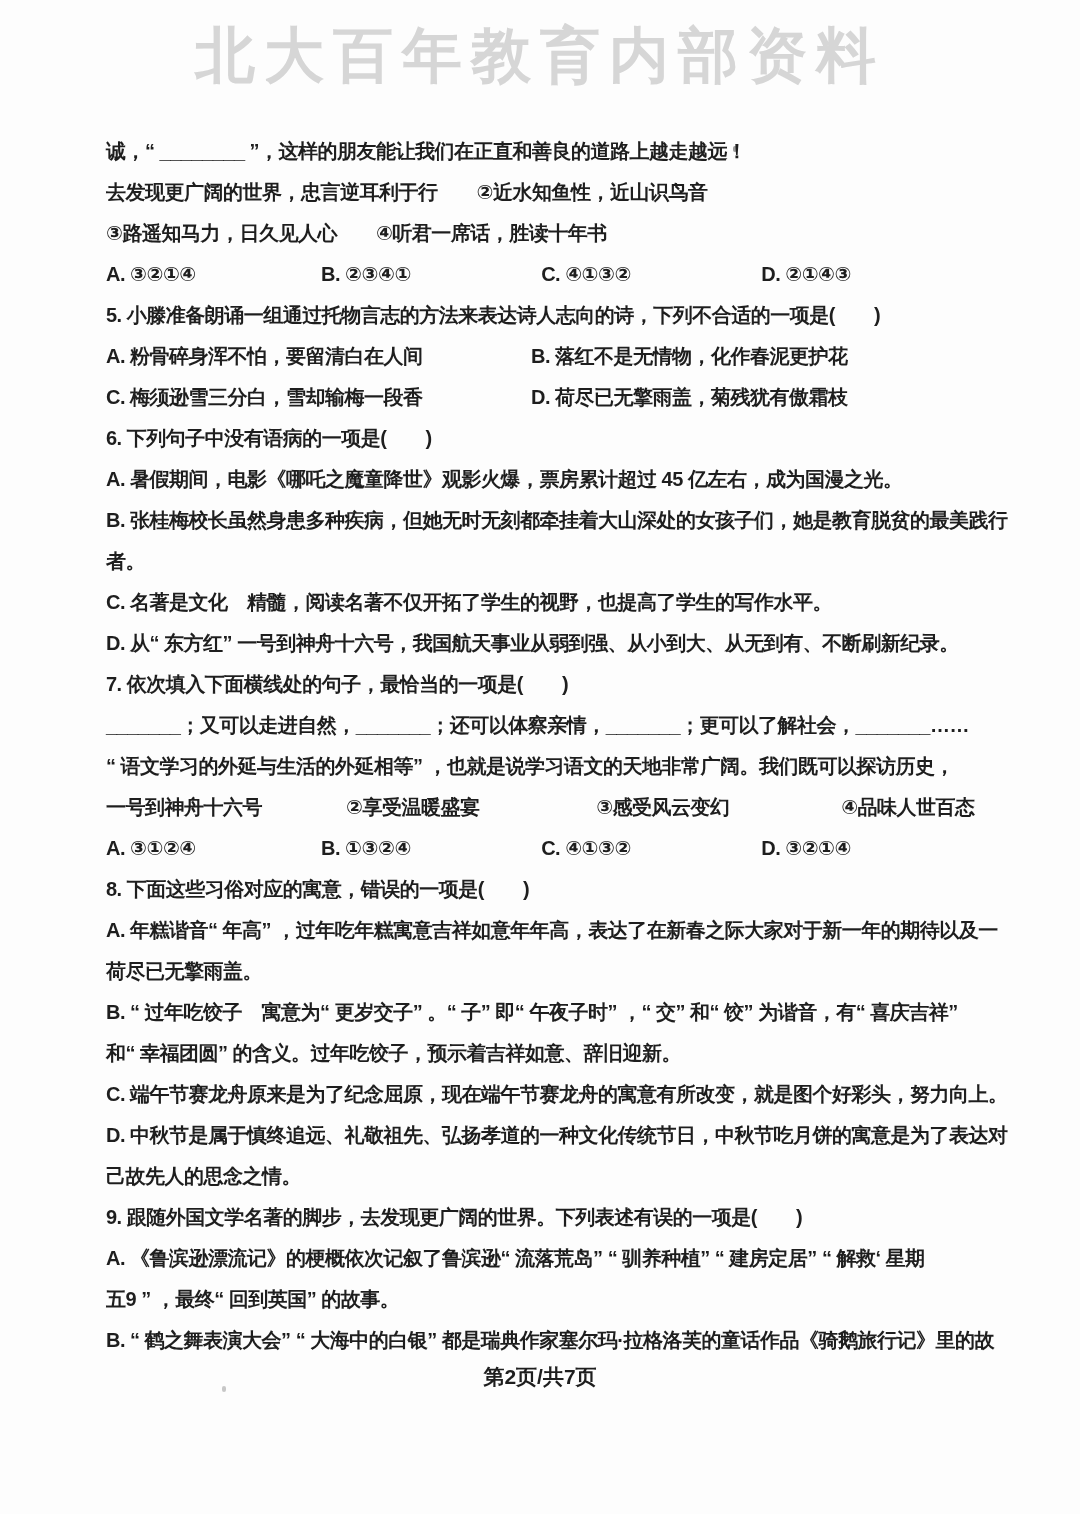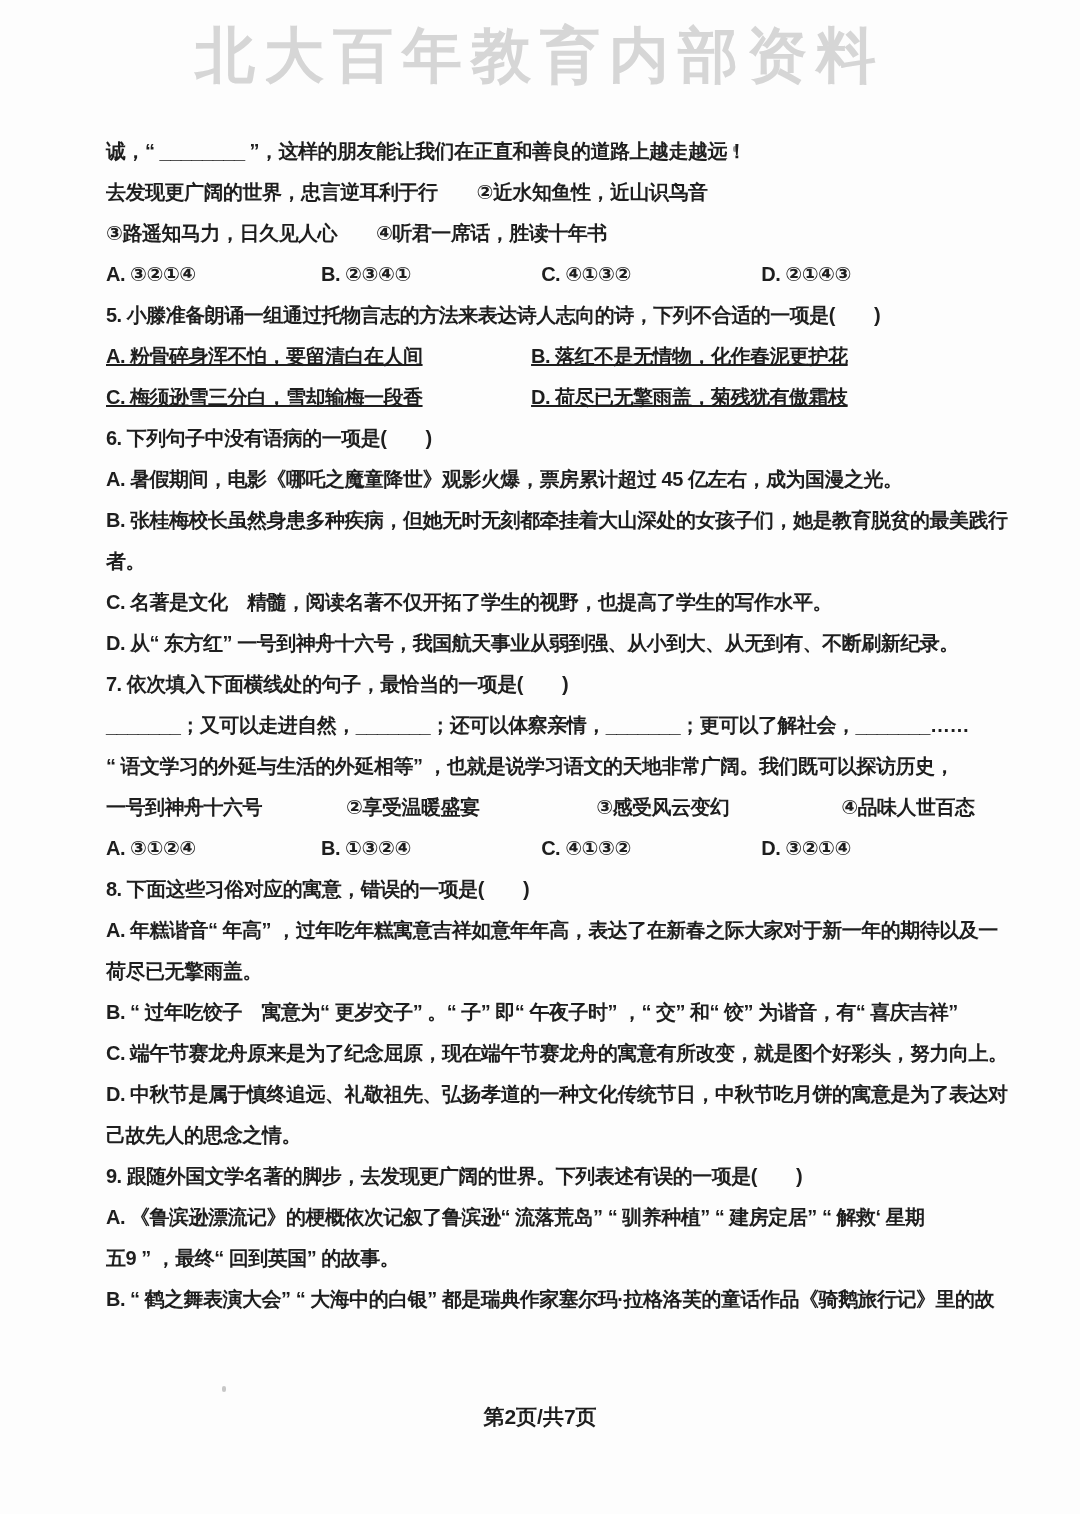--- a/index.html
+++ b/index.html
@@ -47,25 +47,25 @@
   .opts4 > span { display: inline-block; }
   .opts4 > span:nth-child(1) { width: 210px; }
   .opts4 > span:nth-child(2) { width: 215px; }
   .opts4 > span:nth-child(3) { width: 215px; }
   
   .items4 > span { display: inline-block; }
   .items4 > span:nth-child(1) { width: 235px; }
   .items4 > span:nth-child(2) { width: 245px; }
   .items4 > span:nth-child(3) { width: 240px; }
   
-  .twocol > span { display: inline-block; text-decoration: underline; }
+  .twocol > span { display: inline-block; }
   .twocol > span:first-child { width: 420px; }
   .footer {
     position: absolute;
-    top: 1396px;
+    top: 1356px;
     left: 0;
     width: 100%;
     text-align: center;
     font-size: 21px;
     font-weight: 600;
     line-height: 41px;
     color: #1e1e1e;
   }
   .artifact-dot {
     position: absolute;
@@ -129,20 +129,21 @@
       <span>A. ③①②④</span>
       <span>B. ①③②④</span>
       <span>C. ④①③②</span>
       <span>D. ③②①④</span>
     </div>
 
     <div class="line">8. 下面这些习俗对应的寓意，错误的一项是(　　)</div>
     <div class="line">A. 年糕谐音“ 年高” ，过年吃年糕寓意吉祥如意年年高，表达了在新春之际大家对于新一年的期待以及一</div>
     <div class="line">荷尽已无擎雨盖。</div>
     <div class="line">B. “ 过年吃饺子　寓意为“ 更岁交子” 。“ 子” 即“ 午夜子时” ，“ 交” 和“ 饺” 为谐音，有“ 喜庆吉祥”</div>
+    <div class="line">和“ 幸福团圆” 的含义。过年吃饺子，预示着吉祥如意、辞旧迎新。</div>
     <div class="line">C. 端午节赛龙舟原来是为了纪念屈原，现在端午节赛龙舟的寓意有所改变，就是图个好彩头，努力向上。</div>
     <div class="line">D. 中秋节是属于慎终追远、礼敬祖先、弘扬孝道的一种文化传统节日，中秋节吃月饼的寓意是为了表达对</div>
     <div class="line">己故先人的思念之情。</div>
 
     <div class="line">9. 跟随外国文学名著的脚步，去发现更广阔的世界。下列表述有误的一项是(　　)</div>
     <div class="line">A. 《鲁滨逊漂流记》的梗概依次记叙了鲁滨逊“ 流落荒岛” “ 驯养种植” “ 建房定居” “ 解救‘ 星期</div>
     <div class="line">五9 ” ，最终“ 回到英国” 的故事。</div>
     <div class="line">B. “ 鹤之舞表演大会” “ 大海中的白银” 都是瑞典作家塞尔玛·拉格洛芙的童话作品《骑鹅旅行记》里的故</div>
 
   </main>

